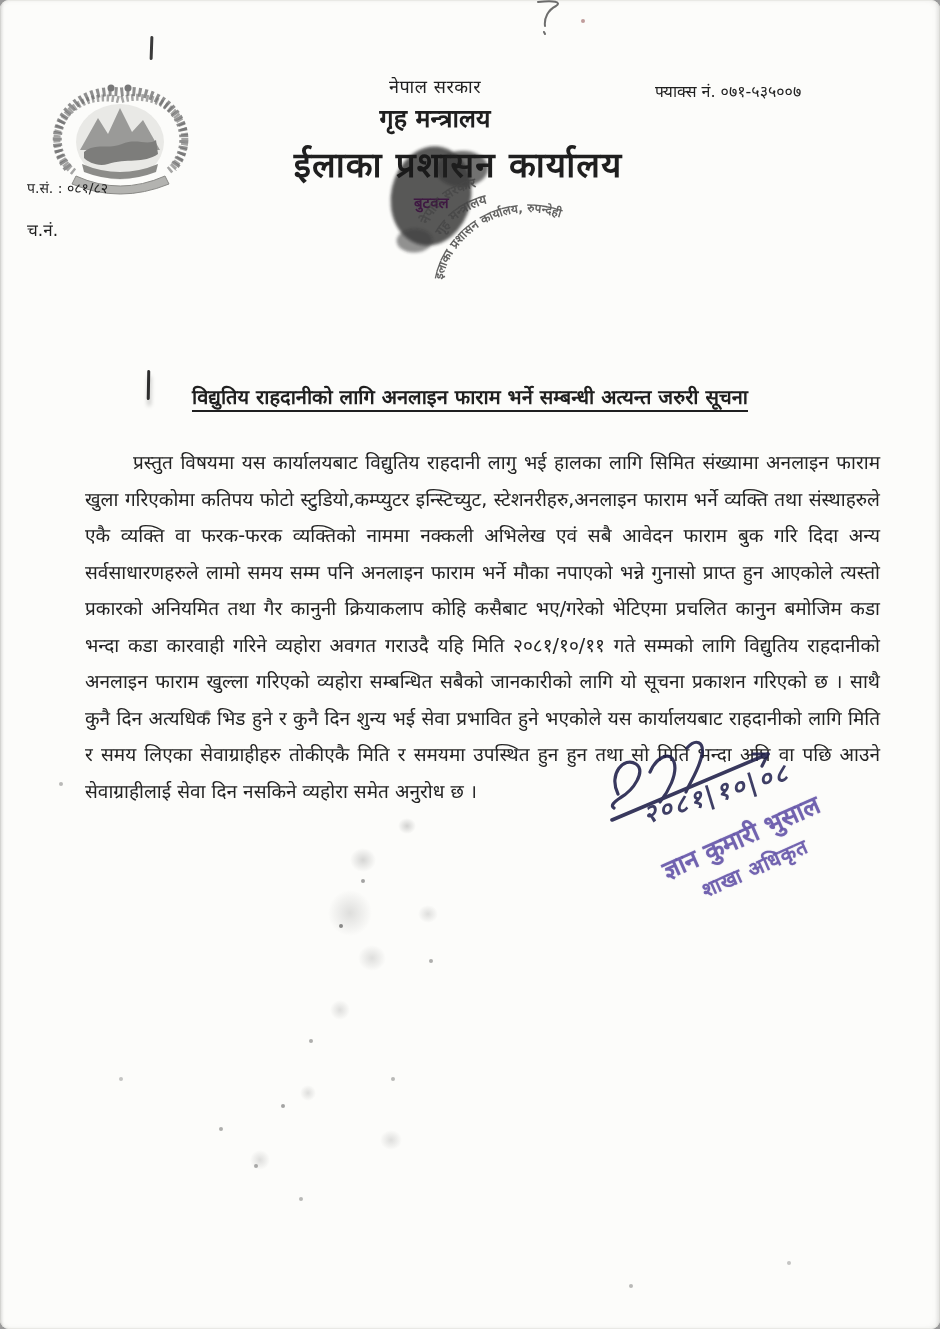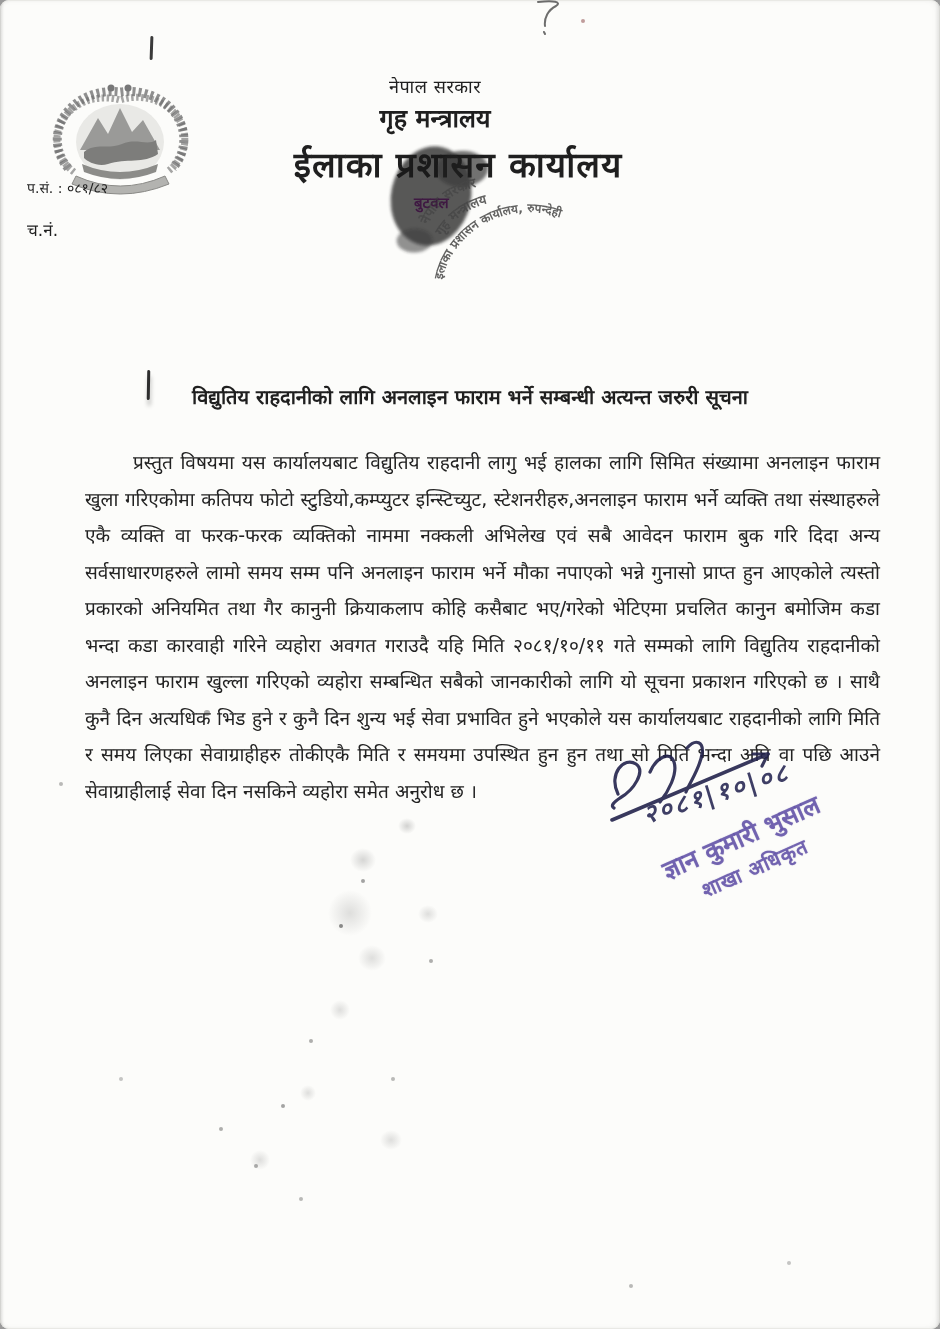--- a/index.html
+++ b/index.html
@@ -23,21 +23,21 @@
   .email-line{top:112px;left:640px;width:280px;font-size:17px;font-family:"Liberation Serif",serif;}
   .ref-line{top:178px;left:27px;font-size:14px;}
   .disp-line{top:218px;left:27px;font-size:17px;}
   .date-line{top:276px;left:700px;width:215px;font-size:18px;text-align:center;}
   .token-line{top:306px;left:700px;width:215px;font-size:18px;text-align:center;}
   
   .subject{
     top:383px;left:0;width:940px;text-align:center;font-weight:bold;font-size:20px;
     text-underline-offset:6px;
   }
-  .subject span{text-decoration-thickness:1.5px;}
+  .subject span{text-decoration:underline;text-decoration-thickness:1.5px;}
   .body-text{
     top:444px;left:85px;width:795px;font-size:19px;line-height:36.5px;
     text-align:justify;text-indent:48px;color:#222;
   }
   
   .seal-svg{top:142px;left:380px;width:215px;height:160px;transform:rotate(-2deg);opacity:.88;}
   
   .sig-svg{top:728px;left:590px;width:230px;height:130px;}
   .sig-date{
     top:775px;left:640px;font-size:25px;color:#2a2a55;font-style:italic;
@@ -102,20 +102,21 @@
 
     <path d="M34,84 Q72,100 110,84 L108,92 Q72,106 36,92 Z" fill="#8c8c89"></path>
 
     <path d="M28,96 Q72,116 117,96 L121,104 Q72,124 24,104 Z" fill="#b3b3b0" stroke="#8a8a87" stroke-width="1"></path>
   </svg>
 
   <div class="abs gov-line"><span>नेपाल सरकार</span></div>
   <div class="abs ministry-line"><span>गृह मन्त्रालय</span></div>
   <div class="abs office-line"><span>ईलाका प्रशासन कार्यालय</span></div>
   <div class="abs city-line">बुटवल</div>
+  <div class="abs fax-line">फ्याक्स नं. ०७१-५३५००७</div>
   <div class="abs ref-line">प.सं. : ०८१/८२</div>
   <div class="abs disp-line">च.नं.</div>
 
   <svg class="seal-svg abs" viewBox="0 0 215 160">
     <defs>
       <filter id="blur1">
           <feGaussianBlur stdDeviation="1.6"></feGaussianBlur>
         </filter>
       <path id="arcA" d="M42,106 A66,62 0 0 1 150,58"></path>
       <path id="arcB" d="M52,126 A70,66 0 0 1 170,78"></path>

